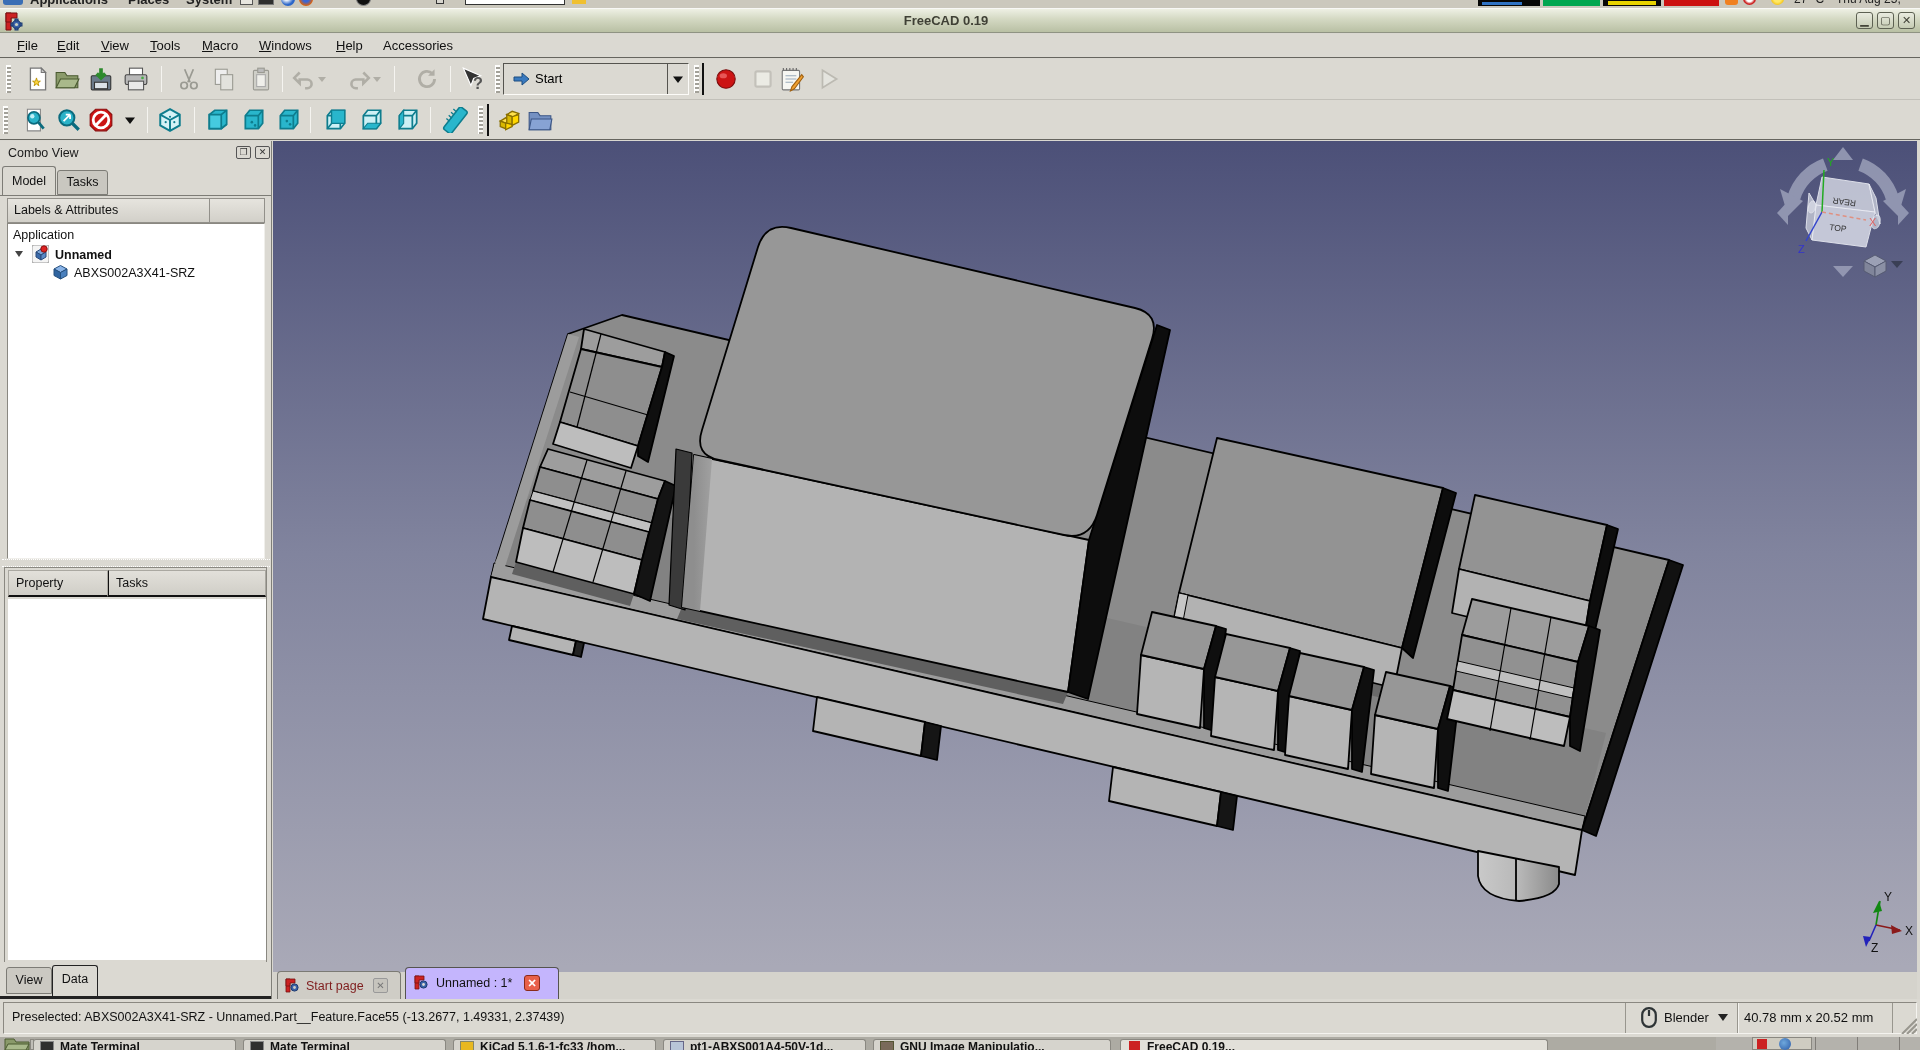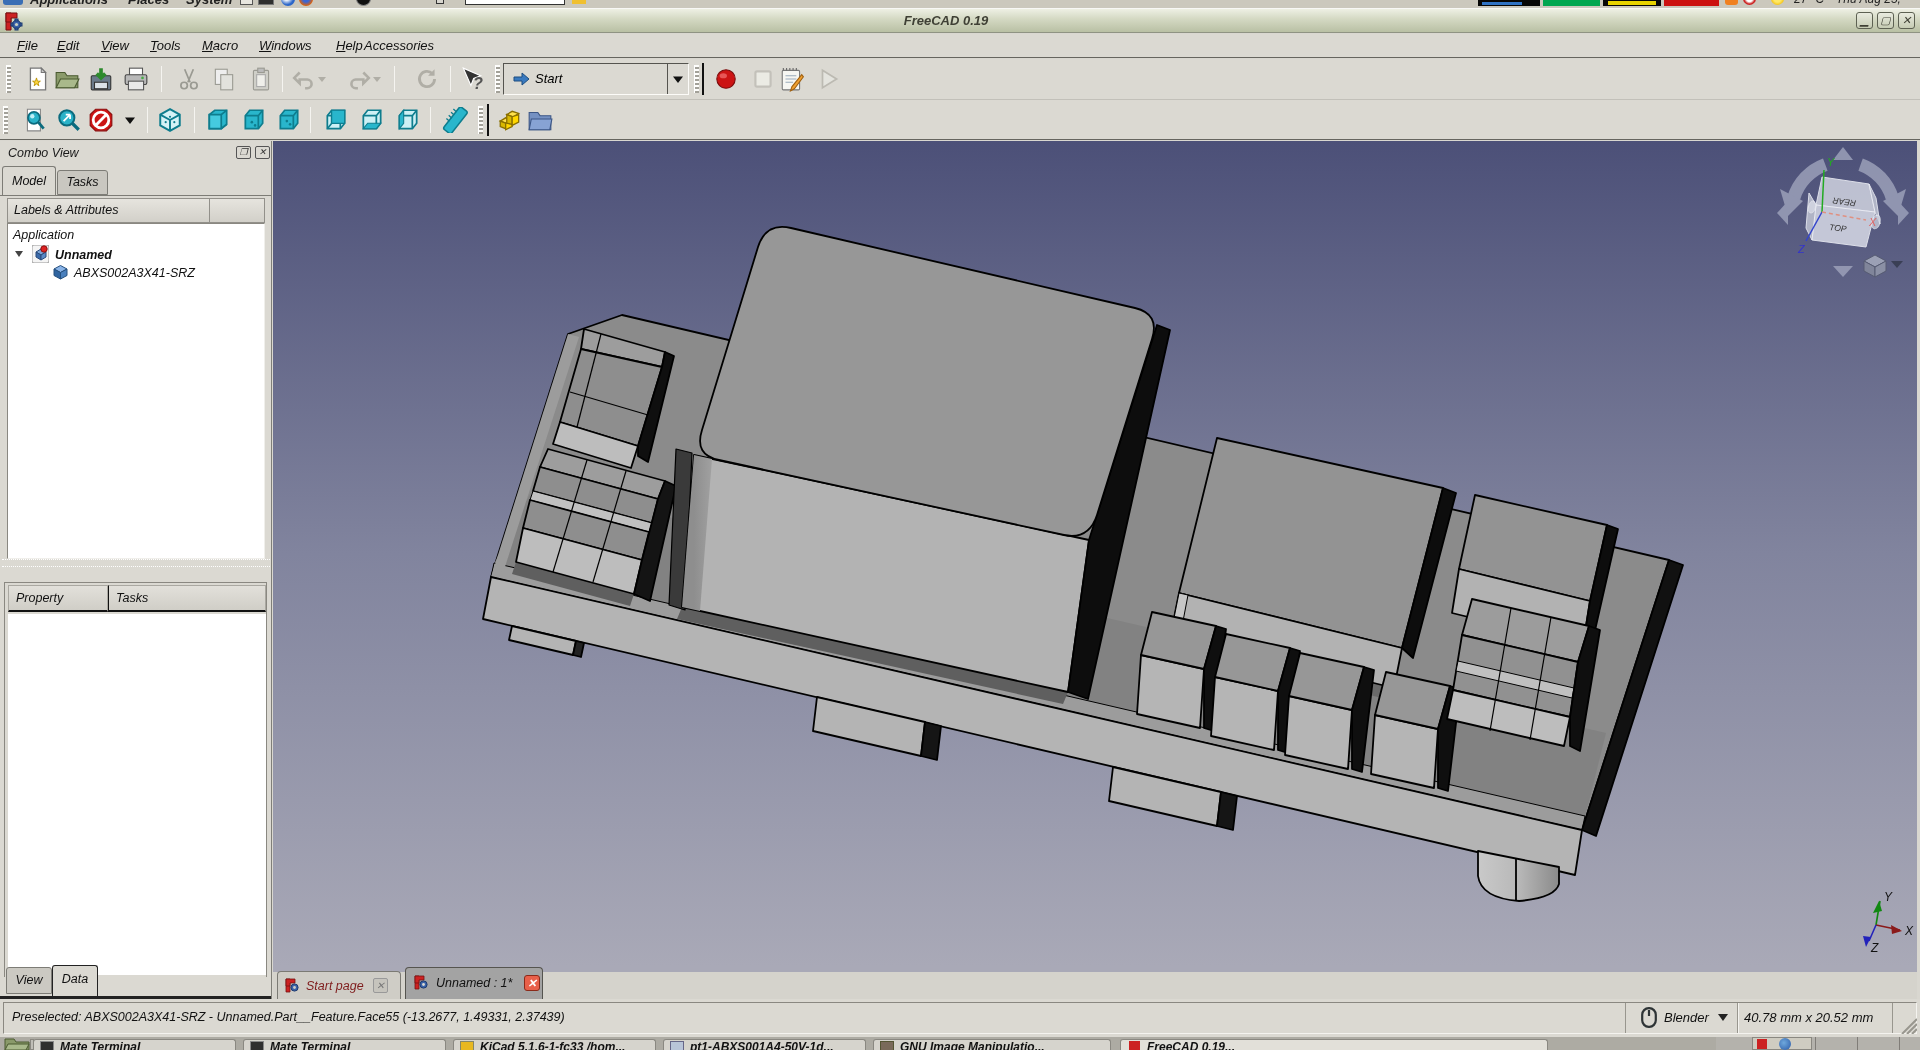--- a/index.html
+++ b/index.html
@@ -1,19 +1,19 @@
 <!DOCTYPE html>
 <html><head>
 <meta charset="utf-8">
 <style>
 html,body{margin:0;padding:0;width:1920px;height:1050px;overflow:hidden;
 font-family:"Liberation Sans",sans-serif;}
 *{box-sizing:border-box;}
 .abs{position:absolute;}
-#root{position:absolute;left:0;top:0;width:1920px;height:1050px;background:#d9d7d0;font-style:italic;}
+#root{position:absolute;left:0;top:0;width:1920px;height:1050px;background:#d9d7d0;}
 
 #mate{left:0;top:0;width:1920px;height:8px;background:#cbc8bd;overflow:hidden;}
 
 #titlebar{left:0;top:8px;width:1920px;height:25px;
 background:linear-gradient(#eef0e4,#d3d8c2 45%,#b9c0a4);
 border-top:1px solid #f8f8f6;border-bottom:1px solid #8f9383;}
 #titlebar .title{position:absolute;left:0;right:28px;top:4px;text-align:center;
 font-size:13px;font-weight:bold;color:#3f4035;}
 .wbtn{position:absolute;top:3px;width:17px;height:17px;border:1px solid #5d6152;
 border-radius:3px;background:linear-gradient(#e9ebdf,#c6ccb4);color:#3f4035;
@@ -93,21 +93,21 @@
     <div class="wbtn" style="left:1898px;">✕</div>
   </div>
   <div id="menubar" class="abs">
     <span style="left:17px;"><u>F</u>ile</span>
     <span style="left:57px;"><u>E</u>dit</span>
     <span style="left:101px;"><u>V</u>iew</span>
     <span style="left:150px;text-align:right;"><u>T</u>ools</span>
     <span style="left:202px;"><u>M</u>acro</span>
     <span style="left:259px;"><u>W</u>indows</span>
     <span style="left:336px;"><u>H</u>elp</span>
-    <span style="left:364px;">Accessories</span>
+    <span style="left:383px;">Accessories</span>
   </div>
   <div id="tb1" class="abs tb">
     <div class="grip" style="left:6px;"></div>
     <svg class="ticon" style="left:25px;" viewBox="0 0 24 24">
         <path d="M5 2h10l4 4v16H5z" fill="#fff" stroke="#777" stroke-width="1.2"></path>
         <path d="M15 2l4 4h-4z" fill="#ccc" stroke="#777"></path>
         <path d="M7 14l2.2 1.6-.8 2.6 2.2-1.6 2.2 1.6-.8-2.6 2.2-1.6h-2.7L10.6 11l-.9 3z" fill="#ffd73d" stroke="#b89000" stroke-width=".8"></path>
       </svg>
     <svg class="ticon" style="left:54px;" viewBox="0 0 24 24">
         <path d="M2 6h8l2 3h10v11H2z" fill="#8a9a6a" stroke="#4a5a30"></path>
@@ -321,21 +321,21 @@
         </svg>
       <div class="abs" style="left:47px;top:24px;font-weight:bold;">Unnamed</div>
       <svg class="abs" style="left:44px;top:40px;width:17px;height:17px;" viewBox="0 0 17 17">
           <path d="M2 5l6.5-3.5L15 5l-6.5 3.5z" fill="#8ab4e8" stroke="#26507e"></path>
           <path d="M2 5l6.5 3.5V15L2 11.5z" fill="#2f64a0" stroke="#26507e"></path>
           <path d="M15 5l-6.5 3.5V15L15 11.5z" fill="#4a80bd" stroke="#26507e"></path>
         </svg>
       <div class="abs" style="left:66px;top:42px;">ABXS002A3X41-SRZ</div>
     </div>
     <div class="abs" style="left:2px;top:418px;width:268px;height:8px;background:#dbd9d2;border-top:1px dotted #fff;border-bottom:1px dotted #fff;"></div>
-    <div class="abs" style="left:4px;top:426px;width:263px;height:395px;background:#dbd9d2;border:1px solid #8a8881;border-bottom:none;margin-top:15px;">
+    <div class="abs" style="left:4px;top:426px;width:263px;height:395px;background:#dbd9d2;border:1px solid #8a8881;border-bottom:none;">
       <div class="abs" style="left:3px;top:2px;width:100px;height:27px;background:linear-gradient(#e2e0da,#d0cec7);border:1px solid #aaa8a1;border-bottom:2px solid #111;font-size:12.5px;color:#111;padding:5px 0 0 7px;">Property</div>
       <div class="abs" style="left:103px;top:2px;width:158px;height:27px;background:linear-gradient(#e2e0da,#d0cec7);border:1px solid #aaa8a1;border-left:1px solid #111;border-bottom:2px solid #111;font-size:12.5px;color:#111;padding:5px 0 0 7px;">Tasks</div>
       <div class="abs" style="left:3px;top:31px;width:258px;height:361px;background:#fff;"></div>
     </div>
     <div class="tab" style="left:6px;top:826px;width:46px;height:27px;background:#cbc9c2;border:1px solid #7d7c76;border-radius:3px 3px 0 0;line-height:25px;">View</div>
     <div class="tab" style="left:52px;top:824px;width:46px;height:31px;background:#dbd9d2;border:1px solid #222;border-bottom:none;border-radius:3px 3px 0 0;line-height:27px;">Data</div>
     <div class="abs" style="left:0;top:855px;width:272px;height:3px;background:#222;"></div>
   </div>
   <div id="viewport" class="abs" style="left:273px;top:141px;width:1644px;height:825px;">
   <svg width="1644" height="825" viewBox="273 141 1644 825">
@@ -485,21 +485,21 @@
     <div class="abs" style="left:4px;top:5px;width:124px;height:28px;background:#cfcdc6;border:1px solid #7b7a74;border-bottom:none;border-radius:4px 4px 0 0;">
       <svg class="abs" style="left:7px;top:6px;width:15px;height:15px;" viewBox="0 0 15 15">
           <path d="M1 1h4v13H1z" fill="#cc2222" stroke="#771111" stroke-width=".8"></path>
           <path d="M1 1h9v4H5v3H1z" fill="#cc2222" stroke="#771111" stroke-width=".8"></path>
           <circle cx="9.5" cy="9.5" r="3.6" fill="#3a62a8" stroke="#1d3a6e"></circle>
           <circle cx="9.5" cy="9.5" r="1.4" fill="#cfcdc6"></circle>
         </svg>
       <span class="abs" style="left:28px;top:7px;font-size:12.5px;color:#7f1d1d;">Start page</span>
       <span class="abs" style="left:95px;top:6px;width:15px;height:15px;border:1px solid #999;border-radius:2px;background:#c6c4bd;color:#777;font-size:10px;line-height:14px;text-align:center;">✕</span>
     </div>
-    <div class="abs" style="left:132px;top:1px;width:138px;height:32px;background:#a3a3a3;border:1px solid #55544f;border-bottom:none;border-radius:4px 4px 0 0;">
+    <div class="abs" style="left:132px;top:1px;width:154px;height:32px;background:#c4b5fd;border:1px solid #55544f;border-bottom:none;border-radius:4px 4px 0 0;">
       <svg class="abs" style="left:8px;top:7px;width:15px;height:15px;" viewBox="0 0 15 15">
           <path d="M1 1h4v13H1z" fill="#cc2222" stroke="#771111" stroke-width=".8"></path>
           <path d="M1 1h9v4H5v3H1z" fill="#cc2222" stroke="#771111" stroke-width=".8"></path>
           <circle cx="9.5" cy="9.5" r="3.6" fill="#3a62a8" stroke="#1d3a6e"></circle>
           <circle cx="9.5" cy="9.5" r="1.4" fill="#dbd9d2"></circle>
         </svg>
       <span class="abs" style="left:30px;top:8px;font-size:12.5px;color:#111;">Unnamed : 1*</span>
       <span class="abs" style="left:118px;top:7px;width:16px;height:16px;border:1px solid #8a2a1a;border-radius:3px;background:#e8604a;color:#fff;font-size:11px;font-weight:bold;line-height:14px;text-align:center;">✕</span>
     </div>
   </div>

